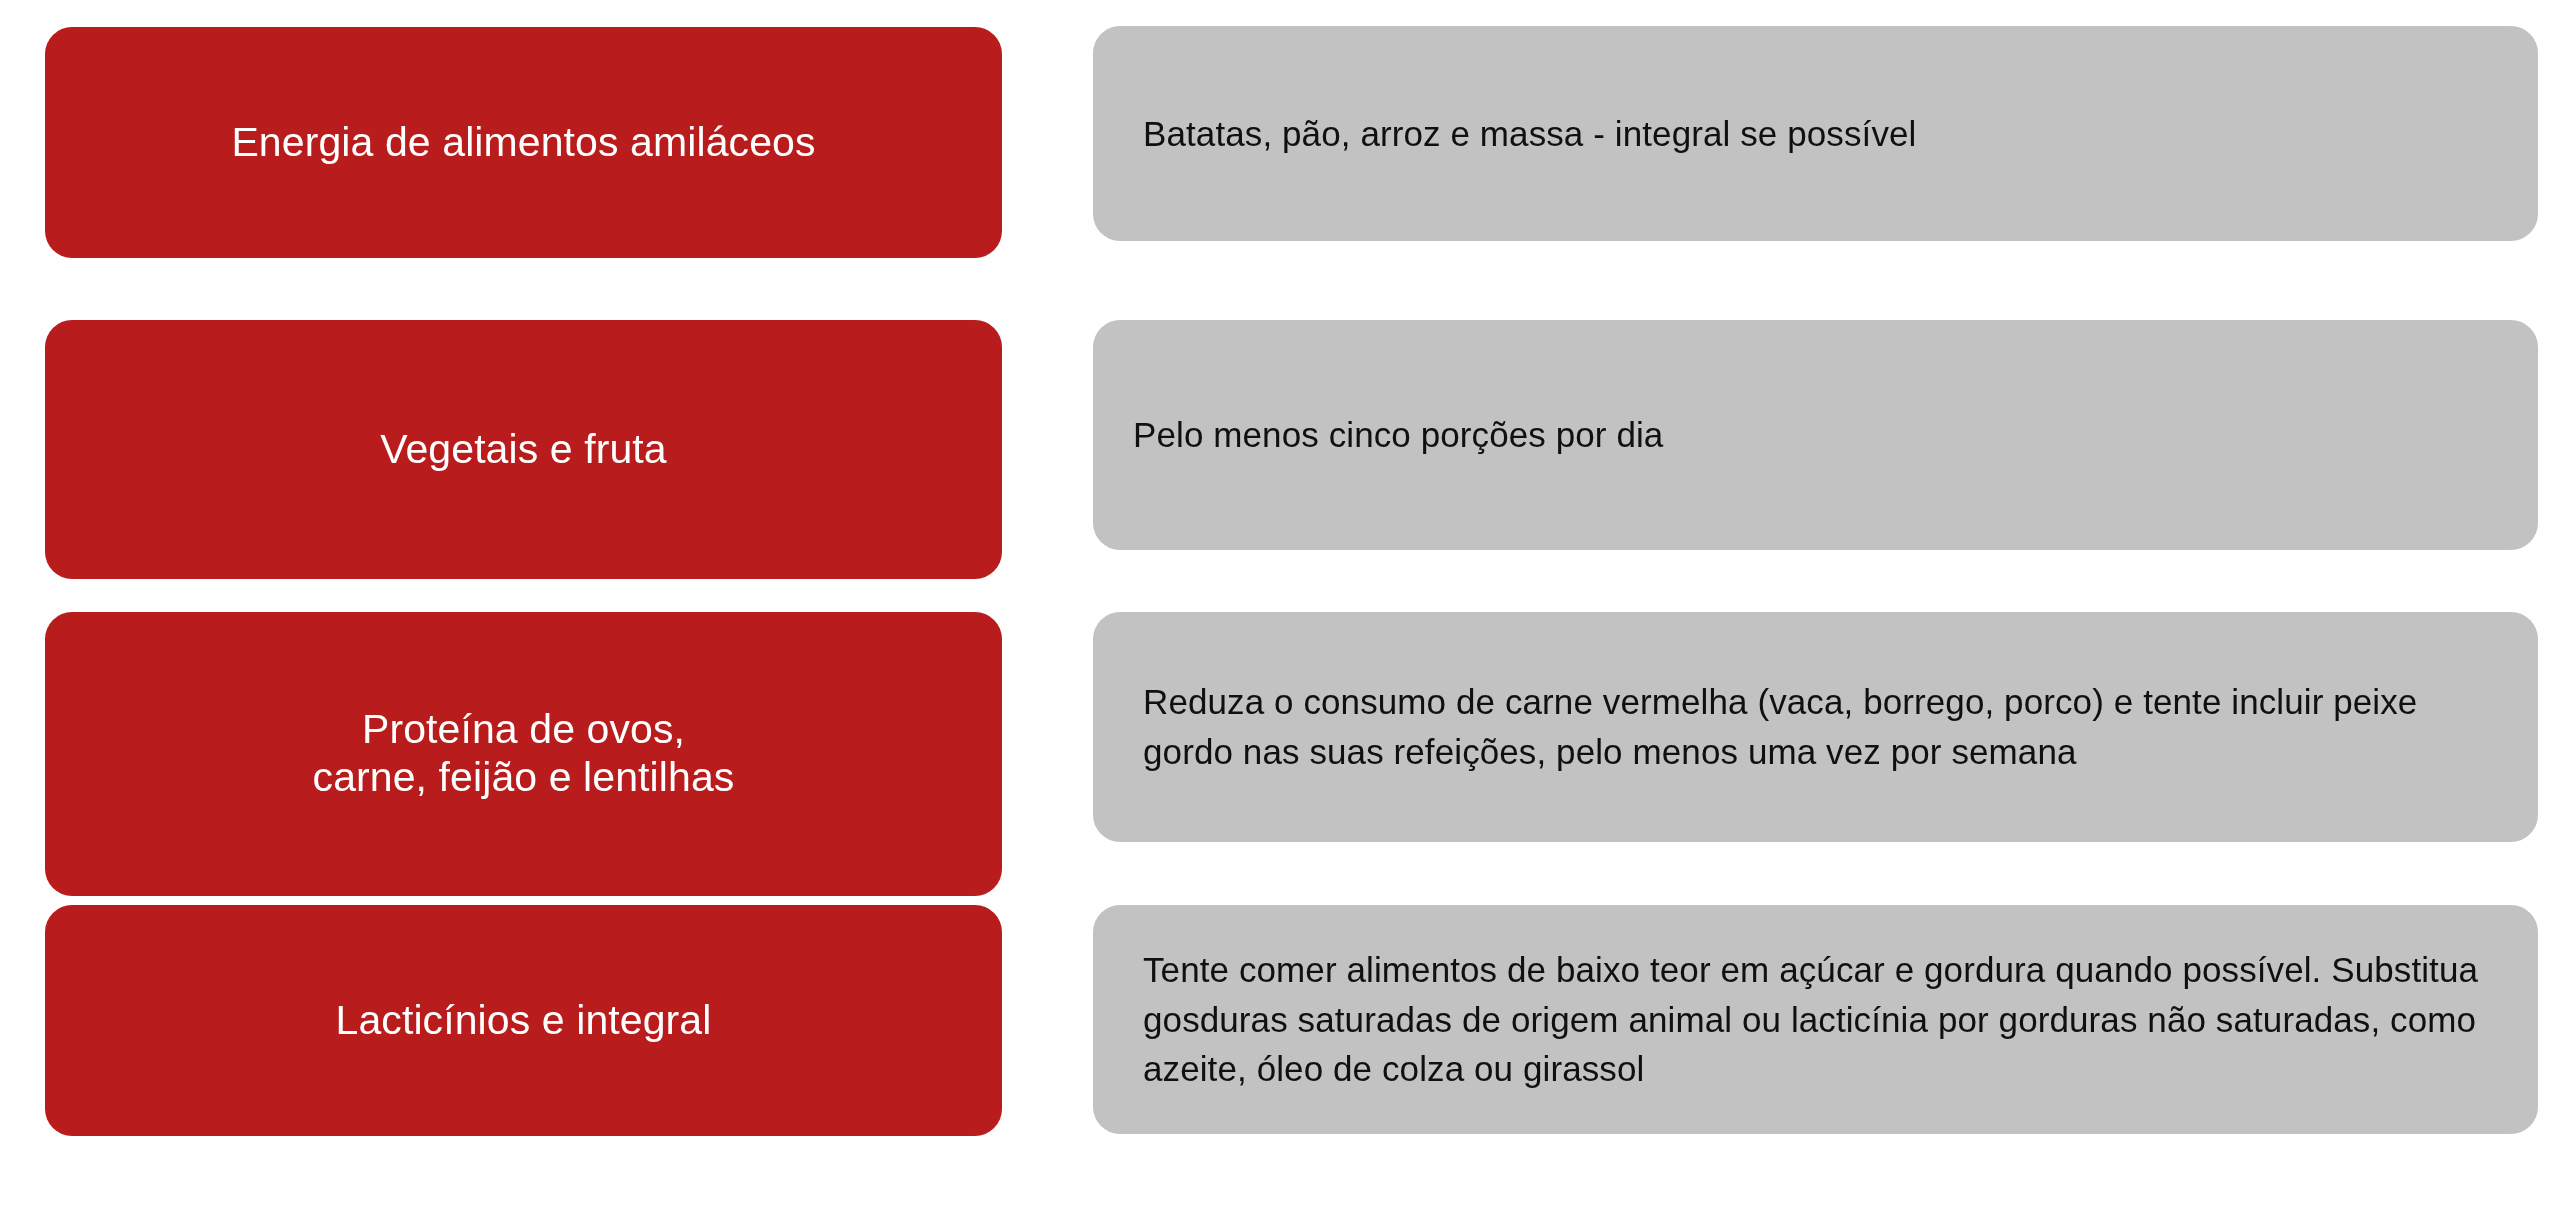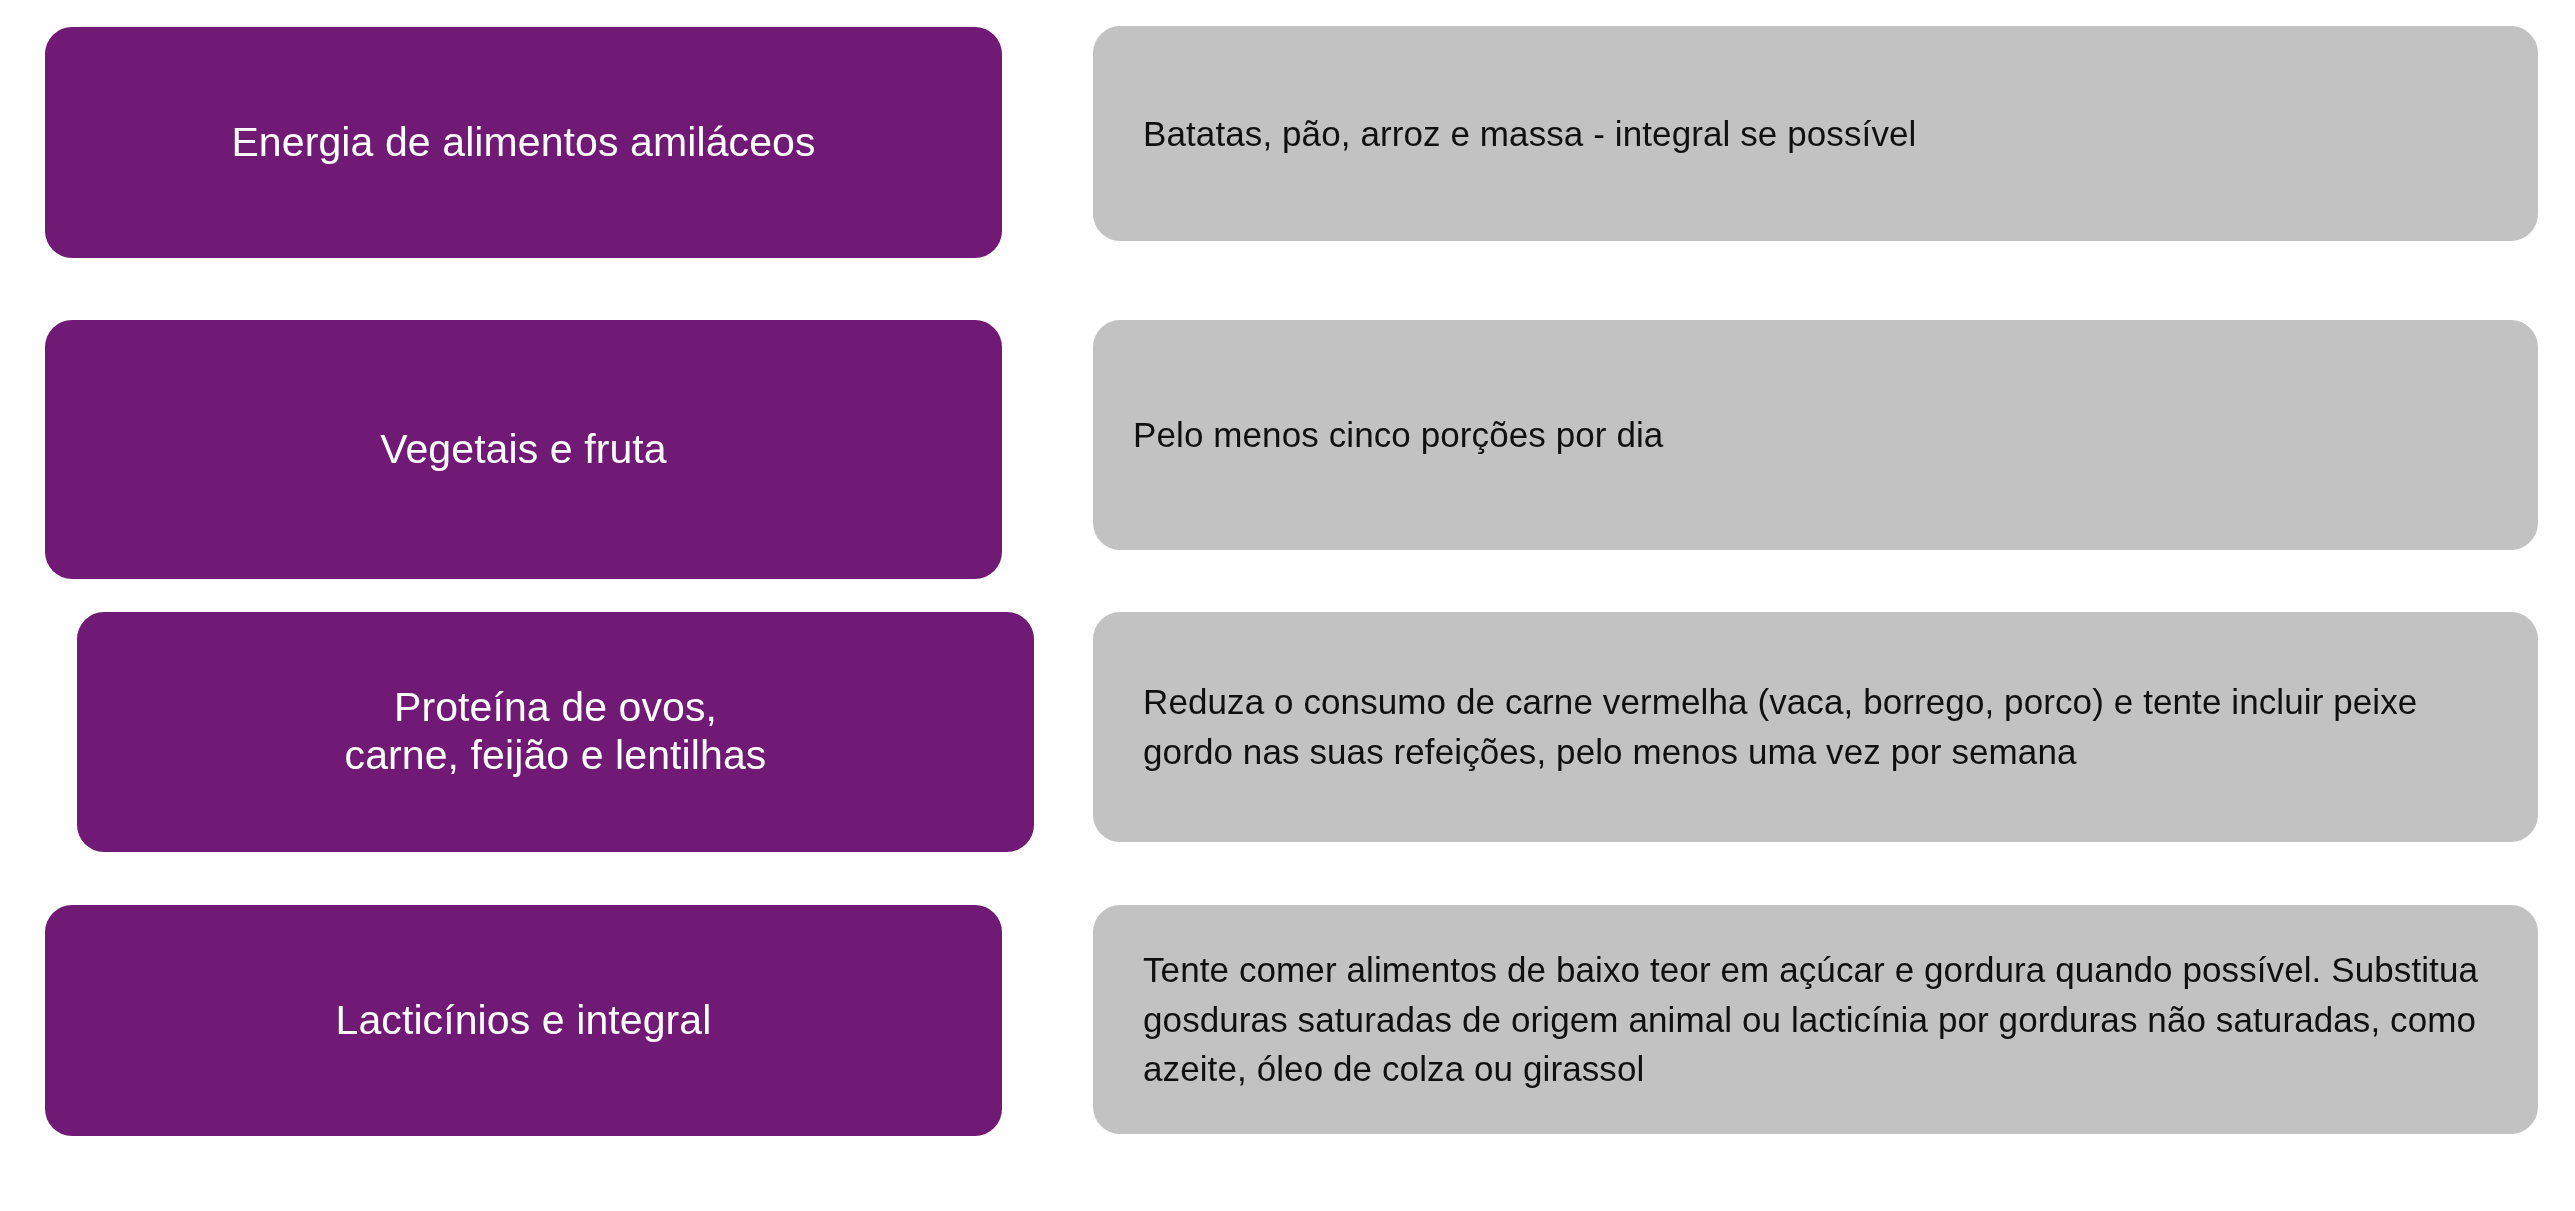--- a/index.html
+++ b/index.html
@@ -29,21 +29,21 @@
     position: absolute;
     left: 0;
     width: 2576px;
   }
 
   
   .cat-card {
     position: absolute;
     left: 45px;
     width: 957px;
-    background: #701a75;
+    background: #b91c1c;
     border-radius: 27px;
     display: flex;
     align-items: center;
     justify-content: center;
     box-sizing: border-box;
     padding: 14px 31px;
   }
   .cat-label {
     color: #ffffff;
     font-size: 41px;
@@ -80,21 +80,21 @@
   #row-1 { top: 0; height: 320px; }
   #row-1 .cat-card { top: 27px; height: 231px; }
   #row-1 .adv-card { top: 26px; height: 215px; }
 
   
   #row-2 { top: 0; height: 320px; }
   #row-2 .cat-card { top: 320px; height: 259px; }
   #row-2 .adv-card { top: 320px; height: 230px; padding-left: 40px; }
 
   
-  #row-3 .cat-card { top: 612px; height: 240px; margin-left: 32px; }
+  #row-3 .cat-card { top: 612px; height: 284px; }
   #row-3 .adv-card { top: 612px; height: 230px; }
 
   
   #row-4 .cat-card { top: 905px; height: 231px; }
   #row-4 .adv-card { top: 905px; height: 229px; }
 </style>
 </head>
 <body>
 
 <div id="board">

